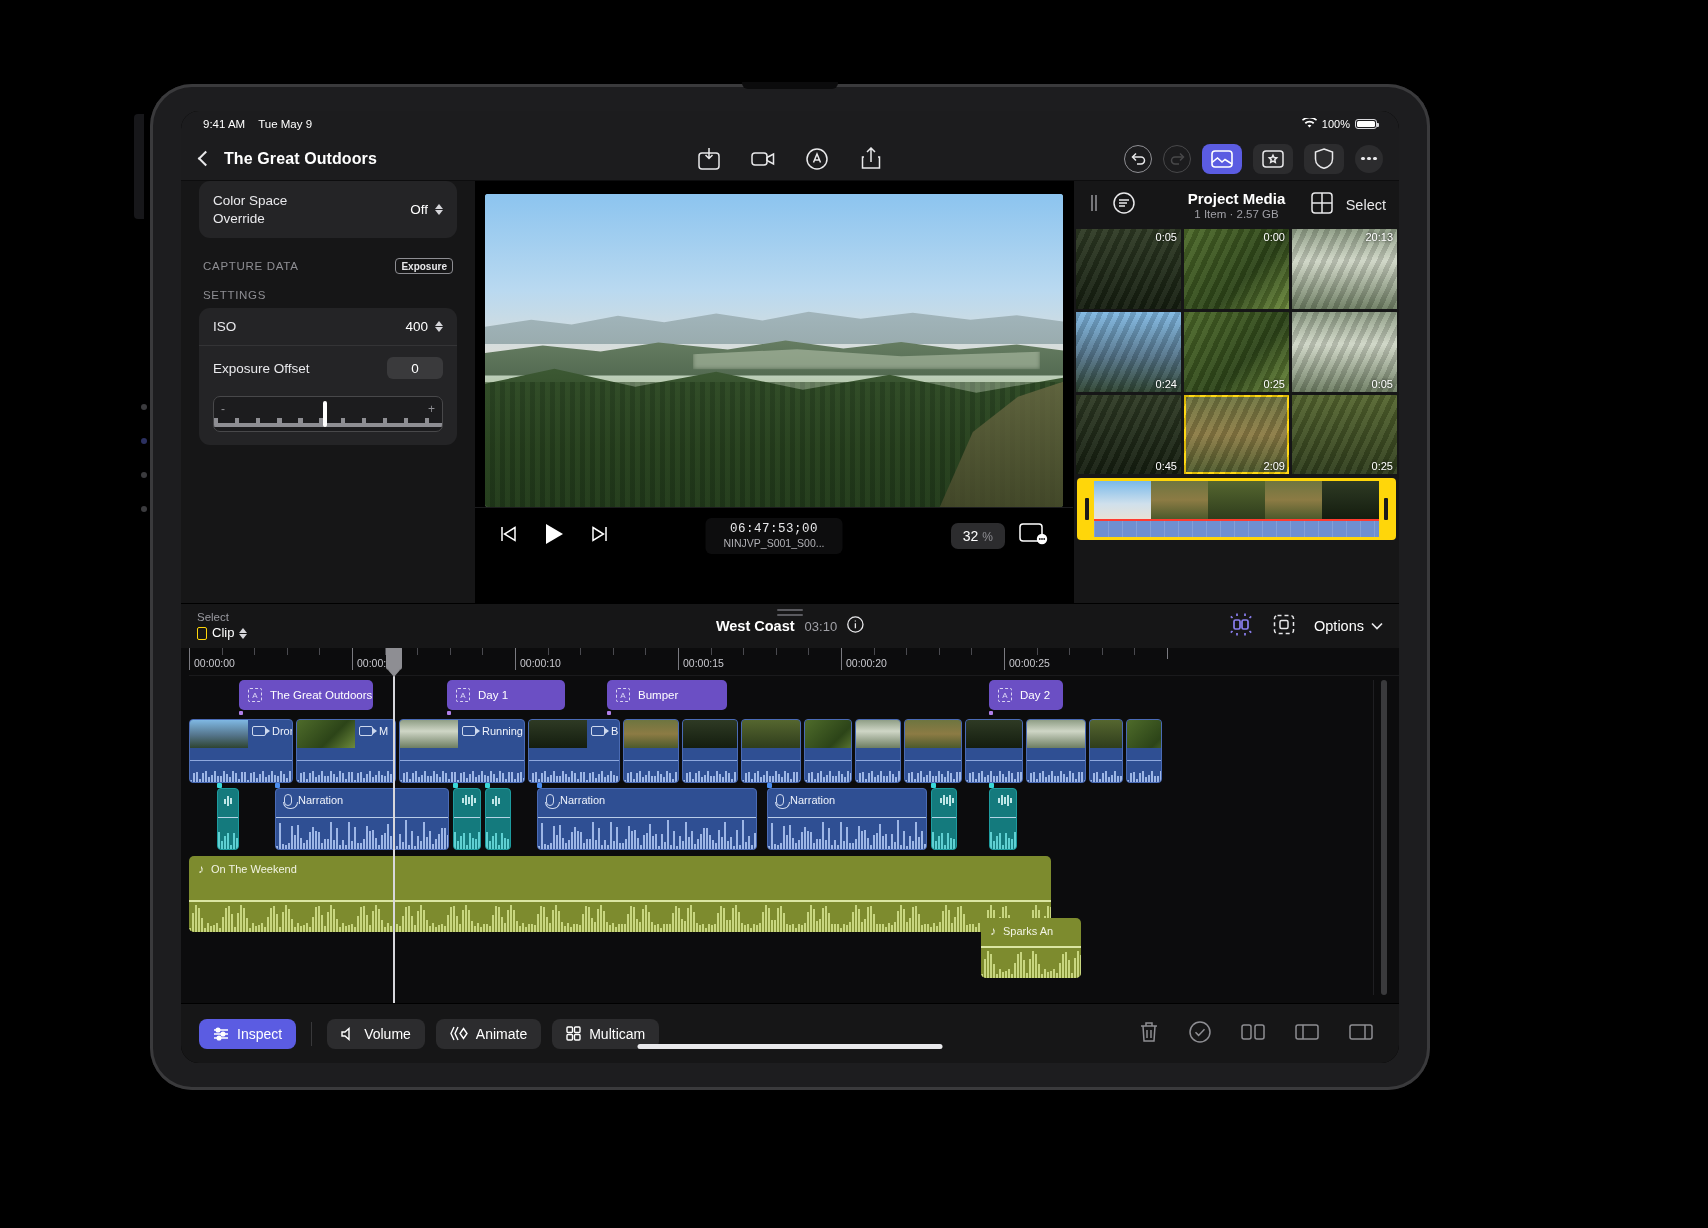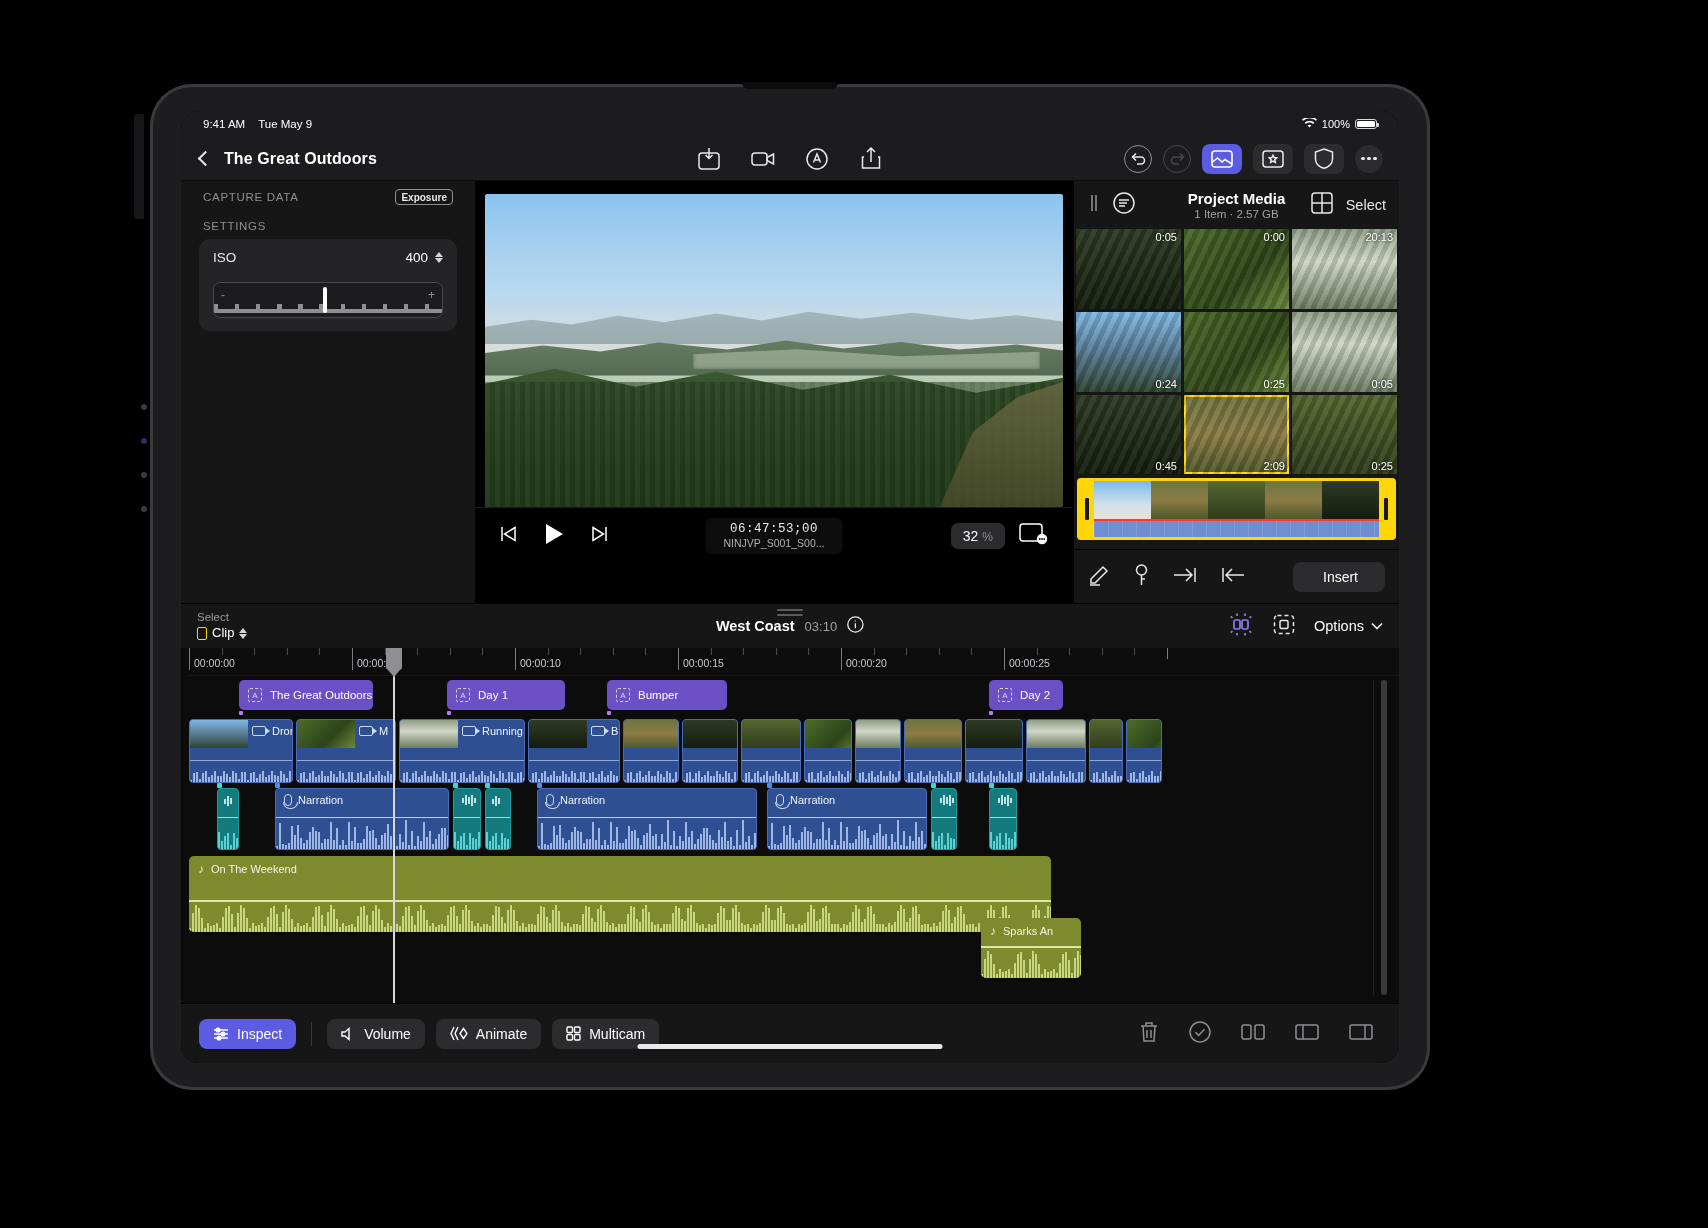--- a/index.html
+++ b/index.html
@@ -466,39 +466,55 @@
             <i></i>
           </span>
       </div>
     </div>
 
     <div id="body">
 
       <div id="inspector">
 
 
+        <div class="card">
+          <div class="row">
+            <span class="lbl" style="max-width:120px;line-height:1.3">Color Space Override</span>
+            <span class="val">
+              <span>Off</span>
+              <span class="stepper">
+                  <i class="up"></i>
+                  <i class="dn"></i>
+                </span>
+            </span>
+          </div>
+        </div>
 
         <div class="sect-head">
           <span class="t">CAPTURE DATA</span>
           <span class="badge"><span>Exposure</span></span>
         </div>
 
         <div class="sect-head">
           <span class="t">SETTINGS</span>
         </div>
         <div class="card">
           <div class="row">
             <span class="lbl">ISO</span>
             <span class="val">
               <span>400</span>
               <span class="stepper">
                   <i class="up"></i>
                   <i class="dn"></i>
                 </span>
             </span>
+          </div>
+          <div class="row">
+            <span class="lbl">Exposure Offset</span>
+            <span class="valbox">0</span>
           </div>
           <div class="slider-wrap">
             <div class="slider">
               <span class="pm minus">-</span>
               <span class="pm plus">+</span>
               <div class="ticks" id="ticks-exp">
                   <i class="maj"></i>
                   <i class=""></i>
                   <i class=""></i>
                   <i class=""></i>
@@ -686,49 +702,20 @@
                 <div class="tk-hill"></div>
                 <div class="tk-hill2"></div>
                 <div class="tk-hill"></div>
                 <div class="tk-forest"></div>
             </div>
             <div class="fs-audio"></div>
           </div>
           <div class="fs-handle">
               <i></i>
             </div>
-        </div>
-        <div id="br-tools">
-          <span>
-            <svg width="22" height="22" viewBox="0 0 22 22" fill="none" stroke="#e8e8ea" stroke-width="1.5">
-                <path d="M3 15 15 3l4 4L7 19H3z"></path>
-                <path d="M2 21h10"></path>
-              </svg>
-          </span>
-          <span>
-            <svg width="15" height="22" viewBox="0 0 15 22" fill="none" stroke="#e8e8ea" stroke-width="1.5">
-                <circle cx="7.5" cy="6" r="5"></circle>
-                <path d="M7.5 11v10M7.5 15h3.5"></path>
-              </svg>
-          </span>
-          <span>
-            <svg width="24" height="18" viewBox="0 0 24 18" fill="none" stroke="#e8e8ea" stroke-width="1.5">
-                <path d="M1 9h18M13 3l6 6-6 6M22 2v14"></path>
-              </svg>
-          </span>
-          <span>
-            <svg width="24" height="18" viewBox="0 0 24 18" fill="none" stroke="#e8e8ea" stroke-width="1.5">
-                <path d="M23 9H5M11 3 5 9l6 6M2 2v14"></path>
-              </svg>
-          </span>
-          <span class="spacer"></span>
-          <div id="insert-btn">
-            <span id="insert-label">Insert</span>
-
-          </div>
         </div>
       </div>
     </div>
 
     <div id="timeline">
       <div id="tl-head">
         <div id="tl-grip">
             <i></i>
             <i></i>
           </div>

